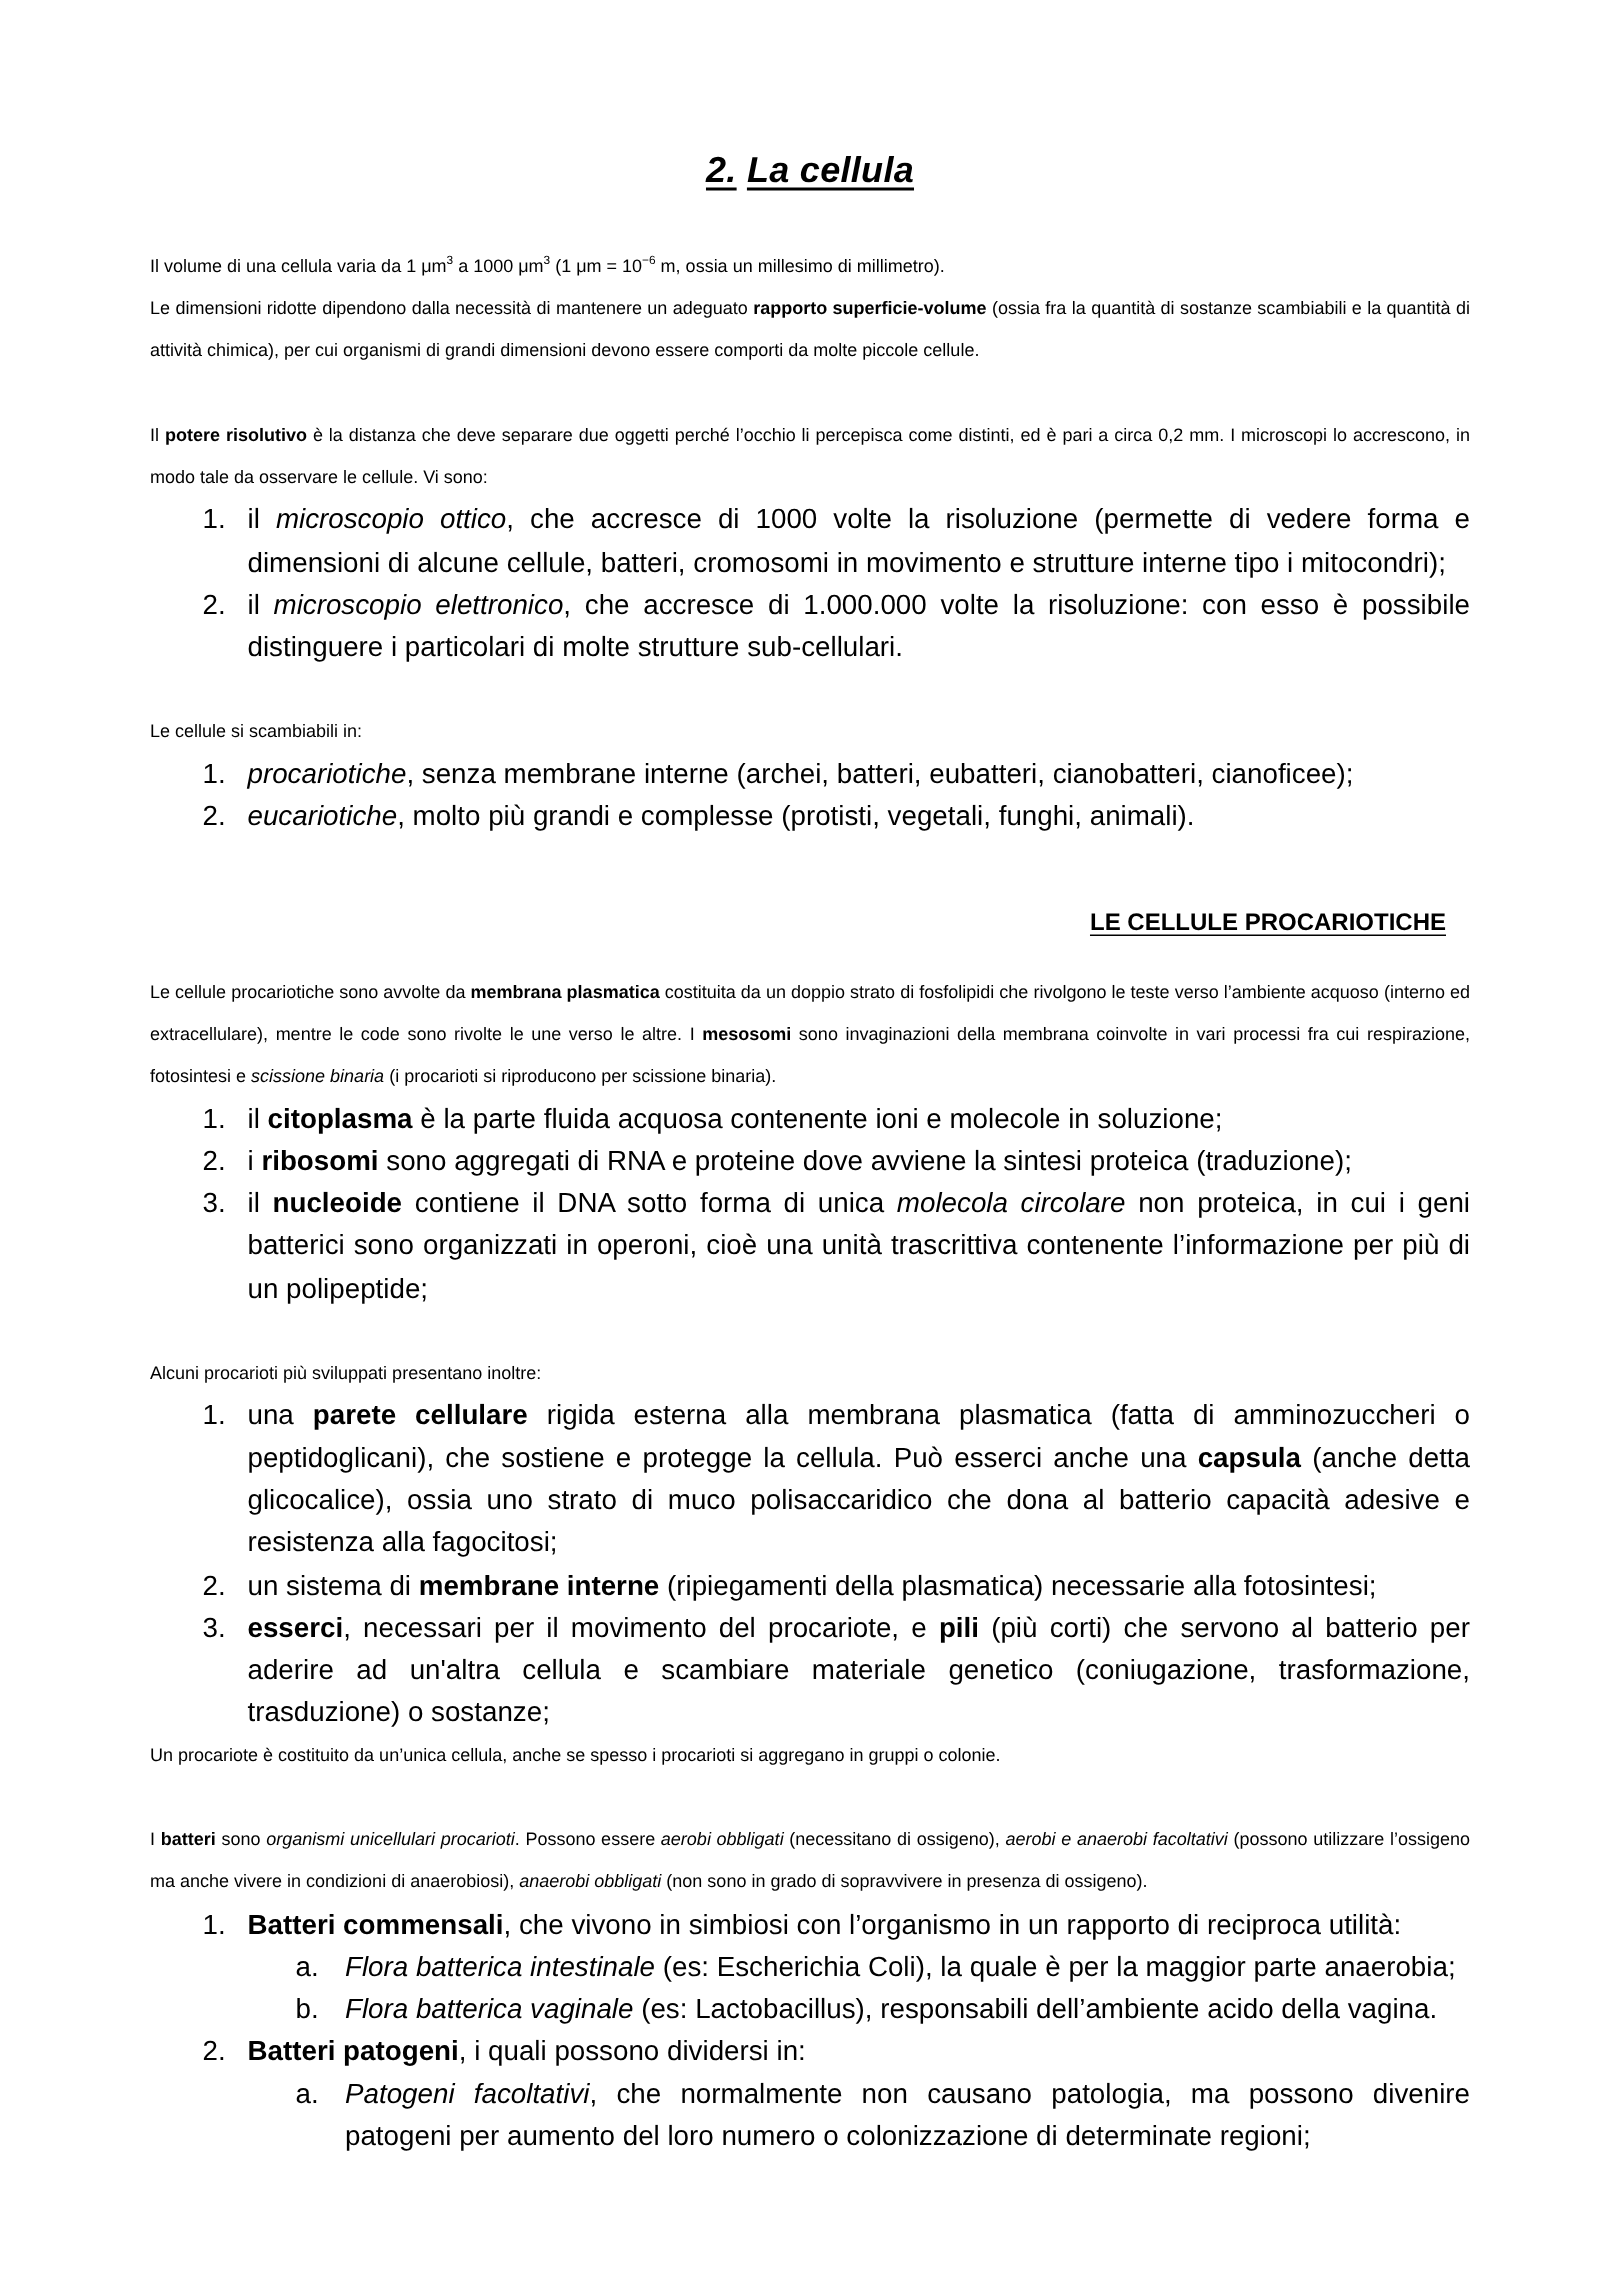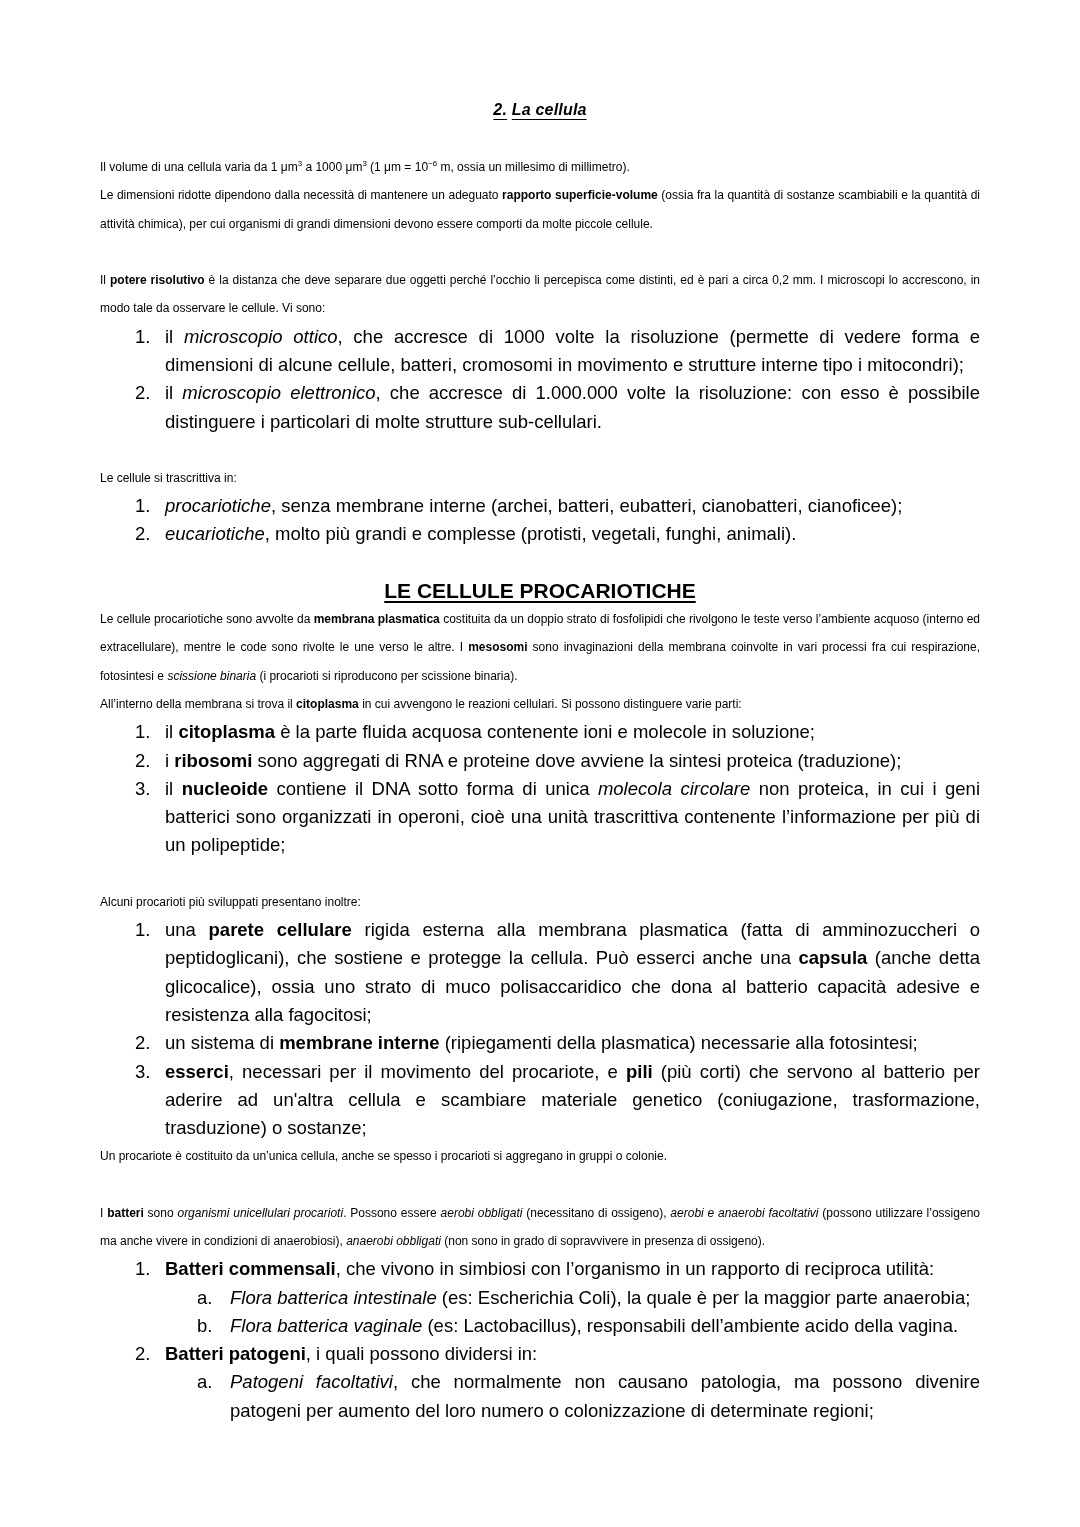--- a/index.html
+++ b/index.html
@@ -20,21 +20,21 @@
     overflow: hidden;
   }
   .content {
     position: absolute;
     left: 100px;
     top: 0;
     width: 880px;
   }
   .doc-title {
     text-align: center;
-    font-size: 16px;
+    font-size: 24px;
     font-weight: bold;
     font-style: italic;
     margin: 0;
     padding-top: 100px;
     line-height: 1.2;
     letter-spacing: 0.2px;
   }
   .doc-title .t-underline {
     text-decoration: underline;
     text-underline-offset: 4px;
@@ -48,27 +48,27 @@
   }
   .para.first-para {
     margin-top: 34px;
   }
   .spacer {
     height: 28px;
   }
   b, .b { font-weight: bold; }
   i, .i { font-style: italic; margin-top: 18px; }
   .sect-head {
-    font-size: 21px;
+    font-size: 16px;
     line-height: 28.3px;
     font-weight: bold;
     text-decoration: underline;
     text-underline-offset: 3px;
-    margin: 0;
-    text-align: center;
+    margin: 16px;
+    text-align: right;
   }
   
   .olist {
     margin: 0;
     padding: 0;
     list-style: none;
     font-size: 18.5px;
     line-height: 28.3px;
   }
   .olist > li {
@@ -135,42 +135,39 @@
       <li>
         <span class="marker">1.</span><span>il </span><i>microscopio ottico</i><span>, che accresce di 1000 volte la risoluzione (permette di vedere forma e dimensioni di alcune cellule, batteri, cromosomi in movimento e strutture interne tipo i mitocondri);</span>
       </li>
       <li>
         <span class="marker">2.</span><span>il </span><i>microscopio elettronico</i><span>, che accresce di 1.000.000 volte la risoluzione: con esso è possibile distinguere i particolari di molte strutture sub-cellulari.</span>
       </li>
     </ul>
 
     <div class="spacer"></div>
 
-    <p class="para nojust">Le cellule si trascrittiva in:</p>
+    <p class="para nojust">Le cellule si scambiabili in:</p>
 
     <ul class="olist">
       <li>
         <span class="marker">1.</span><i>procariotiche</i><span>, senza membrane interne (archei, batteri, eubatteri, cianobatteri, cianoficee);</span>
       </li>
       <li>
         <span class="marker">2.</span><i>eucariotiche</i><span>, molto più grandi e complesse (protisti, vegetali, funghi, animali).</span>
       </li>
     </ul>
 
     <div class="spacer"></div>
 
     <div class="sect-head">LE CELLULE PROCARIOTICHE</div>
 
     <p class="para">
       <span>Le cellule procariotiche sono avvolte da </span><b>membrana plasmatica</b><span> costituita da un doppio strato di fosfolipidi che rivolgono le teste verso l’ambiente acquoso (interno ed extracellulare), mentre le code sono rivolte le une verso le altre. I </span><b>mesosomi</b><span> sono invaginazioni della membrana coinvolte in vari processi fra cui respirazione, fotosintesi e </span><i>scissione binaria</i><span> (i procarioti si riproducono per scissione binaria).</span>
     </p>
 
-    <p class="para">
-      <span>All’interno della membrana si trova il </span><b>citoplasma</b><span> in cui avvengono le reazioni cellulari. Si possono distinguere varie parti:</span>
-    </p>
 
     <ul class="olist">
       <li>
         <span class="marker">1.</span><span>il </span><b>citoplasma</b><span> è la parte fluida acquosa contenente ioni e molecole in soluzione;</span>
       </li>
       <li>
         <span class="marker">2.</span><span>i </span><b>ribosomi</b><span> sono aggregati di RNA e proteine dove avviene la sintesi proteica (traduzione);</span>
       </li>
       <li>
         <span class="marker">3.</span><span>il </span><b>nucleoide</b><span> contiene il DNA sotto forma di unica </span><i>molecola circolare</i><span> non proteica, in cui i geni batterici sono organizzati in operoni, cioè una unità trascrittiva contenente l’informazione per più di un polipeptide;</span>

